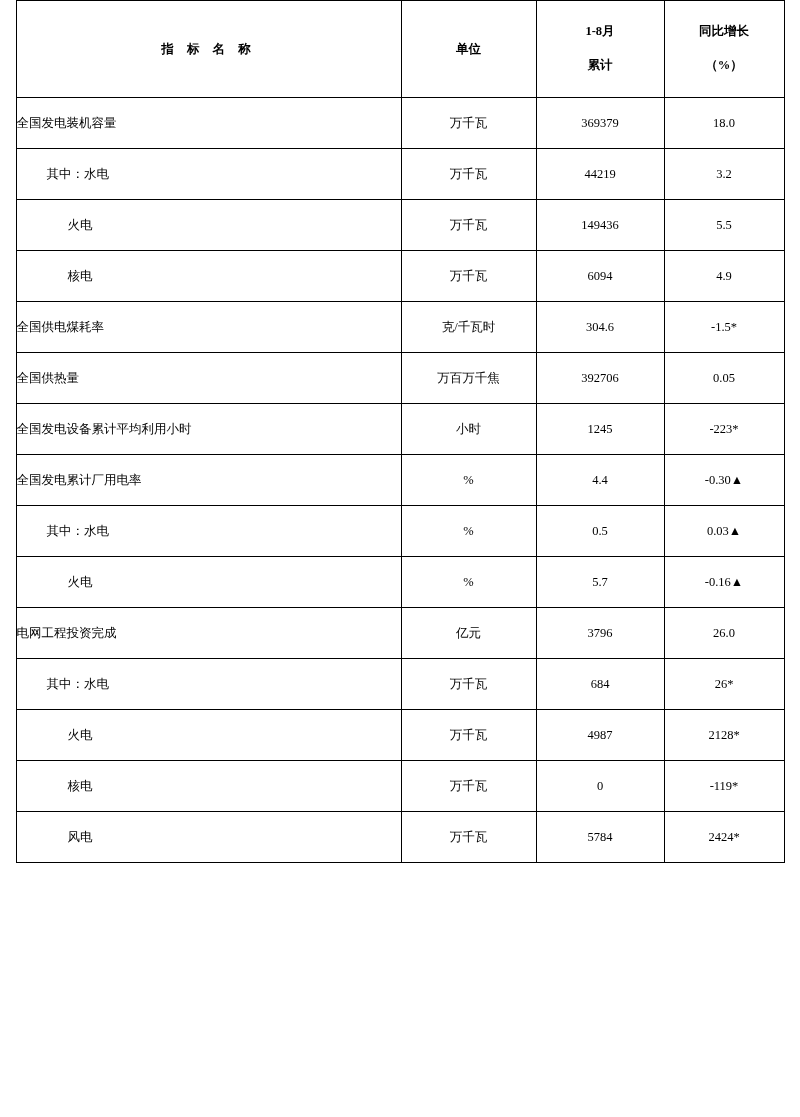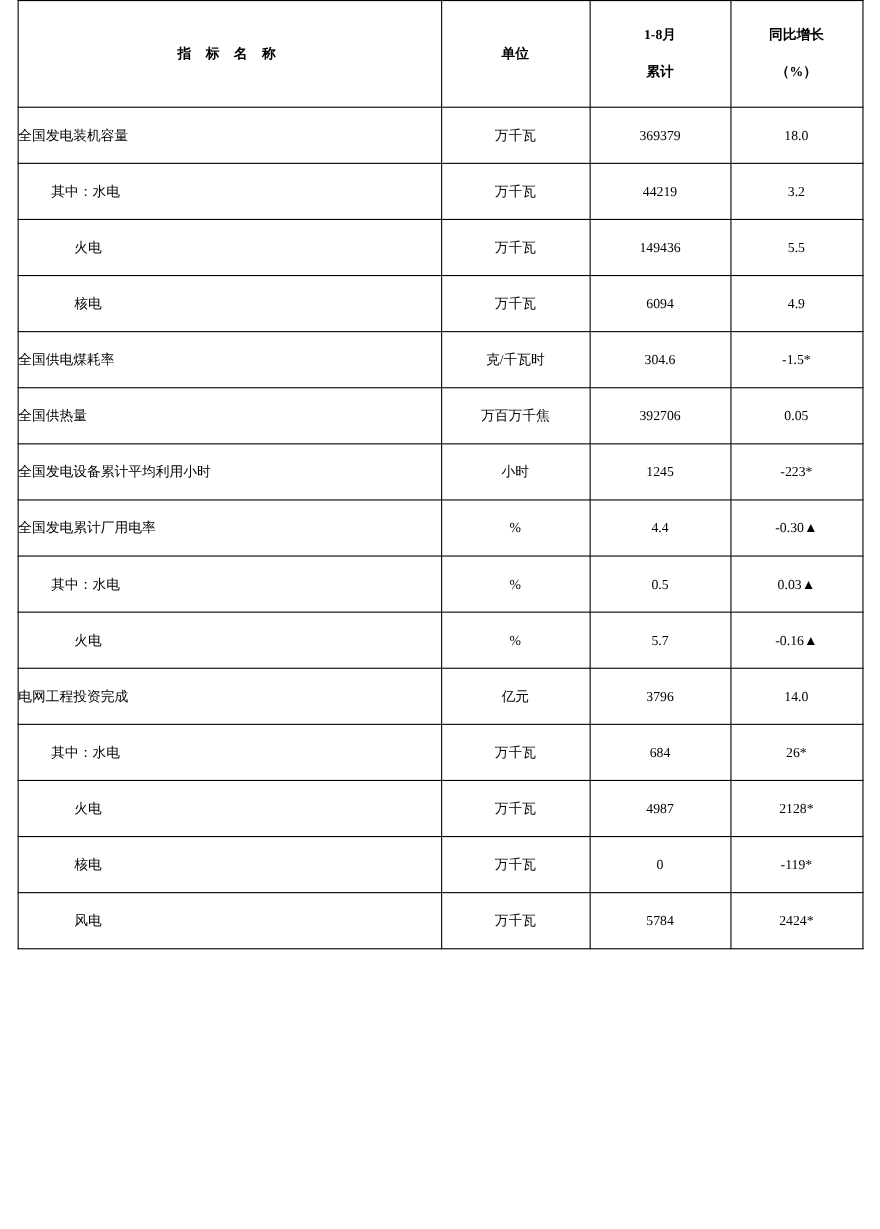--- a/index.html
+++ b/index.html
@@ -167,21 +167,21 @@
         <tr>
           <td class="name ind2">火电</td>
           <td class="unit">%</td>
           <td class="val">5.7</td>
           <td class="yoy">-0.16▲</td>
         </tr>
         <tr>
           <td class="name">电网工程投资完成</td>
           <td class="unit">亿元</td>
           <td class="val">3796</td>
-          <td class="yoy">14.0</td>
+          <td class="yoy">26.0</td>
         </tr>
         <tr>
           <td class="name ind1">其中：水电</td>
           <td class="unit">万千瓦</td>
           <td class="val">684</td>
           <td class="yoy">26*</td>
         </tr>
         <tr>
           <td class="name ind2">火电</td>
           <td class="unit">万千瓦</td>

